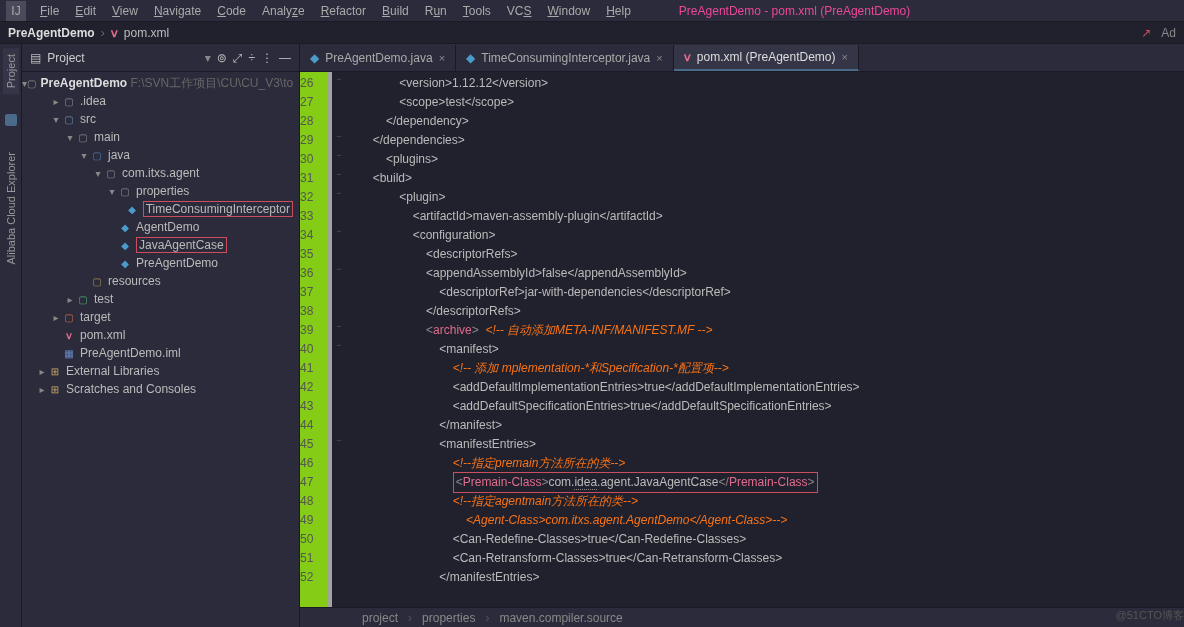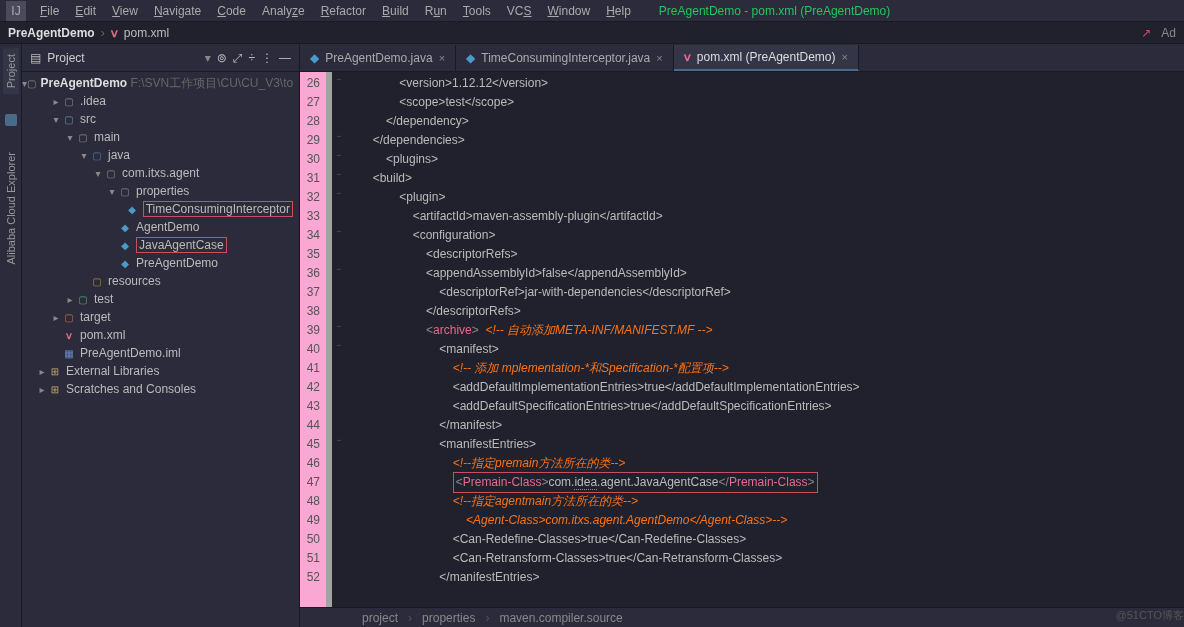--- a/index.html
+++ b/index.html
@@ -1,21 +1,21 @@
 <!DOCTYPE html>
 <html><head>
 <meta charset="utf-8">
 <style>
 *{margin:0;padding:0;box-sizing:border-box;font-family:"Segoe UI",Arial,sans-serif;font-size:12px}
 body{background:#2b2b3b;color:#bbb;width:1184px;height:627px;overflow:hidden;display:flex;flex-direction:column}
 .menubar{height:22px;background:#2b2b3b;display:flex;align-items:center;color:#aaa;border-bottom:1px solid #1a1a24}
 .app-icon{width:20px;height:20px;background:#4a4a5a;margin:0 6px;display:flex;align-items:center;justify-content:center}
 .menubar span{padding:0 8px;cursor:pointer}
 .menubar span u{text-decoration:underline}
-.proj-info{margin-left:12px;color:#22c55e}
+.proj-info{margin-left:32px;color:#ec4899}
 .crumb{height:22px;background:#21212e;display:flex;align-items:center;padding:0 8px;border-bottom:1px solid #1a1a24;justify-content:space-between}
 .crumb-left{display:flex;align-items:center;gap:6px}
 .crumb-right{display:flex;align-items:center;gap:10px;color:#888}
 .main{flex:1;display:flex;overflow:hidden}
 .sidebar-tabs{width:22px;background:#2b2b3b;border-right:1px solid #1a1a24;display:flex;flex-direction:column;align-items:center;padding-top:4px;gap:20px}
 .sidebar-tabs .vtab{writing-mode:vertical-rl;transform:rotate(180deg);color:#999;padding:6px 2px;font-size:11px}
 .project-panel{width:278px;background:#2b2b3b;border-right:1px solid #1a1a24;display:flex;flex-direction:column}
 .panel-header{height:28px;display:flex;align-items:center;padding:0 8px;border-bottom:1px solid #1a1a24;gap:6px}
 .panel-header .title{flex:1;color:#ccc}
 .tree{flex:1;overflow:auto;padding:2px 0;white-space:nowrap}
@@ -25,21 +25,21 @@
 .ind{display:inline-block}
 .i1{width:14px}.i2{width:28px}.i3{width:42px}.i4{width:56px}.i5{width:70px}.i6{width:84px}.i7{width:98px}
 .folder{color:#888}
 .hl-red{border:1px solid #c94f5e;padding:0 2px}
 .editor{flex:1;display:flex;flex-direction:column;background:#21212e}
 .tabs{height:28px;display:flex;align-items:center;background:#2b2b3b;border-bottom:1px solid #1a1a24}
 .tab{height:26px;display:flex;align-items:center;padding:0 10px;gap:6px;color:#aaa;border-right:1px solid #1a1a24;cursor:pointer}
 .tab.active{background:#353548;color:#ddd;border-bottom:2px solid #4a6a8a}
 .tab .close{color:#888;font-size:11px}
 .code-area{flex:1;display:flex;overflow:auto;font-family:Consolas,monospace;font-size:13px}
-.gutter{width:32px;background:#f9a8d4;text-align:right;color:#555;padding:2px 6px 2px 0;border-right:6px solid #a3a3a3}
+.gutter{width:32px;background:#84cc16;text-align:left;color:#555;padding:2px 6px 2px 0;border-right:4px solid #a3a3a3}
 .gutter div{height:19px;line-height:19px}
 .fold{width:14px;background:#21212e;padding:2px 0}
 .fold div{height:19px;text-align:center;color:#555;font-size:9px}
 .code{flex:1;padding:2px 0}
 .code-line{height:19px;line-height:19px;white-space:pre;color:#bbb}
 .t-tag{color:#e06c8c;font-weight:500}
 .t-punct{color:#888}
 .t-cmt{color:#f97316;font-style:italic}
 .hl-box{display:inline-block;border:1px solid #c94f5e;padding:0 2px;margin:-1px 0}
 .crumb-bar{height:20px;background:#2b2b3b;border-top:1px solid #1a1a24;display:flex;align-items:center;padding:0 12px;gap:10px;color:#888;font-size:11px}

